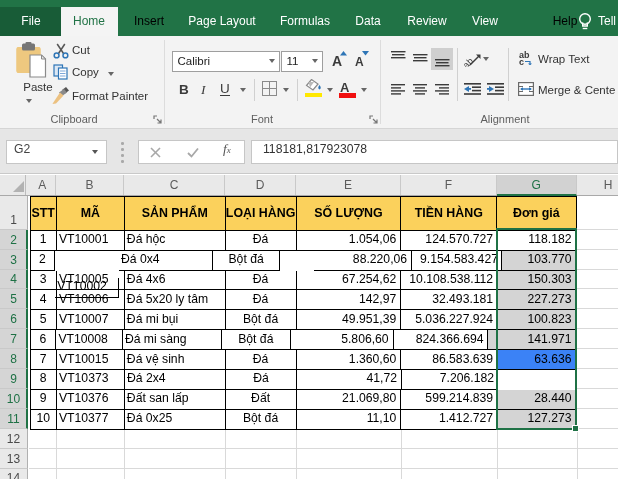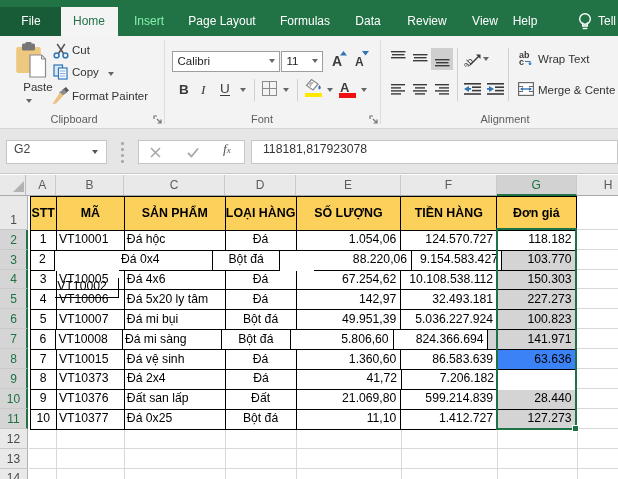--- a/index.html
+++ b/index.html
@@ -26,27 +26,27 @@
 .ar{justify-content:flex-end;padding-right:4px;}
 .hdc{background:#fbd15c;font-weight:bold;font-size:12.4px;padding-bottom:0.5px;}
 .icn{position:absolute;}
 
 </style></head><body>
 <div class="abs" id="tabbar">
 <div class="abs" style="left:0;top:7px;width:61px;height:29px;background:#185c37;"></div>
 <div class="abs" style="left:61px;top:7px;width:57px;height:29px;background:#f4f4f4;"></div>
 <div class="tab" style="left:-14px;width:90px;color:#fff;">File</div>
 <div class="tab" style="left:44px;width:90px;color:#217346;">Home</div>
-<div class="tab" style="left:104px;width:90px;color:#86efac;">Insert</div>
+<div class="tab" style="left:104px;width:90px;color:#000000;">Insert</div>
 <div class="tab" style="left:177px;width:90px;color:#fff;">Page Layout</div>
 <div class="tab" style="left:260px;width:90px;color:#fff;">Formulas</div>
 <div class="tab" style="left:323px;width:90px;color:#fff;">Data</div>
 <div class="tab" style="left:382px;width:90px;color:#fff;">Review</div>
 <div class="tab" style="left:440px;width:90px;color:#fff;">View</div>
-<div class="tab" style="left:480px;width:90px;color:#ffffff;">Help</div>
+<div class="tab" style="left:520px;width:90px;color:#000000;">Help</div>
 <svg class="abs" style="left:576px;top:12px;" width="18" height="19" viewBox="0 0 18 19">
 <circle cx="9" cy="7" r="5.3" fill="none" stroke="#fff" stroke-width="1.4"></circle>
 <path d="M6.7 10.5 L6.7 14 L11.3 14 L11.3 10.5" fill="none" stroke="#fff" stroke-width="1.4"></path>
 <line x1="6.7" y1="16.5" x2="11.3" y2="16.5" stroke="#fff" stroke-width="1.4"></line>
     </svg>
 <div class="tab" style="left:598px;width:40px;text-align:left;">Tell m</div>
 </div>
 <div class="abs" id="ribbon">
 <div class="gsep" style="left:163.5px;"></div>
 <div class="gsep" style="left:379.5px;"></div>

